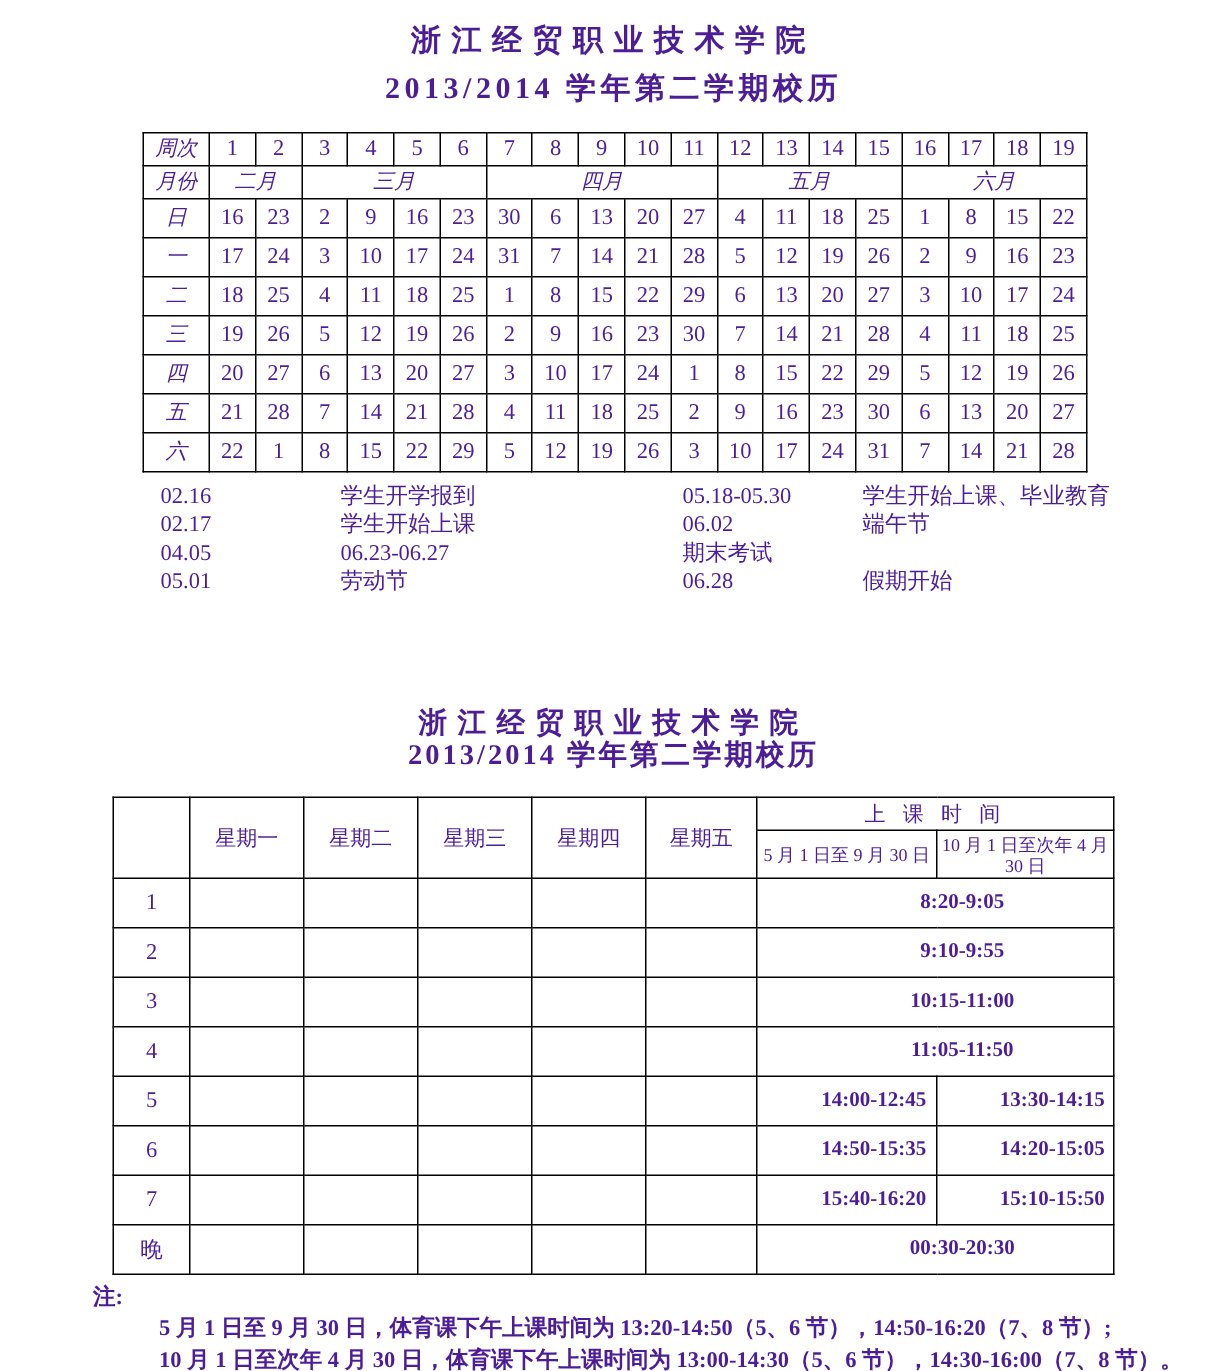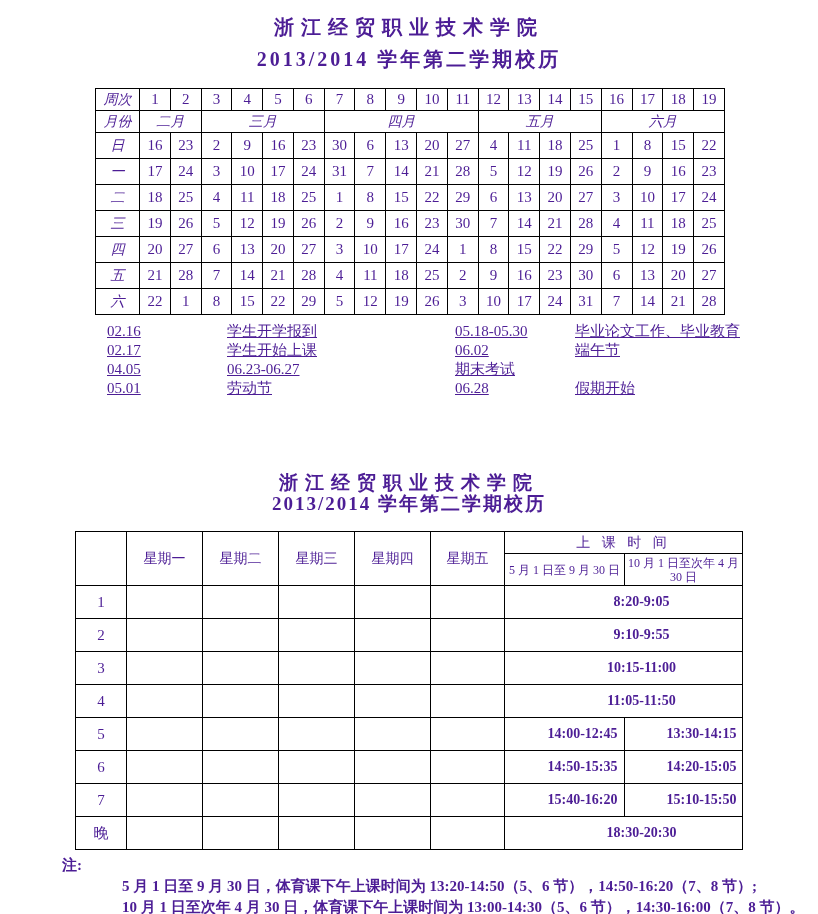--- a/index.html
+++ b/index.html
@@ -18,21 +18,21 @@
   table { border-collapse:collapse; table-layout:fixed; }
   td { border:1px solid #000; text-align:center; vertical-align:middle; padding:0; }
 
   .cal-table { margin:16px 0 0 95px; width:630px; }
   .cal-table td { font-size:15px; line-height:1; }
   .cal-table td.rowhead { font-size:14px;font-style:italic; }
   .cal-table tr.hdr td { height:21px; }
   .cal-table tr.day td { height:25px; }
 
   
-  .events { margin:7px 0 3px 107px;text-decoration:underline; }
+  .events { margin:7px 0 3px 107px; }
   .event-row {
     display:grid; grid-template-columns:120px 228px 120px auto;
     font-size:15px; line-height:19px;
   }
 
   
   .title-block2 { margin-top:74px; text-align:center; }
   .t3 { font-size:19px; font-weight:bold; letter-spacing:7px; line-height:21px; }
   .t4 { font-size:19px; font-weight:bold; letter-spacing:2px; line-height:22px; }
 
@@ -42,21 +42,21 @@
   .sched-table .corner { }
   .sched-table .weekday { font-size:14px; }
   .sched-table .time-title { height:21px; font-size:14px; letter-spacing:4px;text-align:center; }
   .sched-table .range { height:31px; font-size:12px; line-height:14px; padding:0 1px; }
   .sched-table tbody td { height:32px; }
   .sched-table .period-label { font-size:15px; }
   .sched-table .time-cell { font-weight:bold; font-size:14px;padding-left:36px; }
 
   
   .notes { margin:5px 0 0 62px; font-weight:bold; font-size:15px; line-height:21px; }
-  .notes .note-indent { margin-left:60px; }
+  .notes .note-indent { margin-left:44px; }
 </style>
 </head>
 <body>
 
 <div class="page">
 
   <div class="title-block">
     <div class="t1">浙江经贸职业技术学院</div>
     <div class="t2">2013/2014 学年第二学期校历</div>
   </div>
@@ -270,21 +270,21 @@
           <td>28</td>
         </tr>
       </tbody>
   </table>
 
   <div class="events" id="events-list">
       <div class="event-row">
         <span>02.16</span>
         <span>学生开学报到</span>
         <span>05.18-05.30</span>
-        <span>毕业论文工作、毕业教育</span>
+        <span>学生开始上课、毕业教育</span>
       </div>
       <div class="event-row">
         <span>02.17</span>
         <span>学生开始上课</span>
         <span>06.02</span>
         <span>端午节</span>
       </div>
       <div class="event-row">
         <span>04.05</span>
         <span>06.23-06.27</span>
@@ -396,21 +396,21 @@
           <td class="time-cell">15:40-16:20</td>
           <td class="time-cell">15:10-15:50</td>
         </tr>
         <tr>
           <td class="period-label">晚</td>
           <td></td>
           <td></td>
           <td></td>
           <td></td>
           <td></td>
-          <td class="time-cell" colspan="2">18:30-20:30</td>
+          <td class="time-cell" colspan="2">00:30-20:30</td>
         </tr>
       </tbody>
   </table>
 
   <div class="notes">
     <div>注:</div>
     <div class="note-indent">5 月 1 日至 9 月 30 日，体育课下午上课时间为 13:20-14:50（5、6 节），14:50-16:20（7、8 节）;</div>
     <div class="note-indent">10 月 1 日至次年 4 月 30 日，体育课下午上课时间为 13:00-14:30（5、6 节），14:30-16:00（7、8 节）。</div>
   </div>
 

